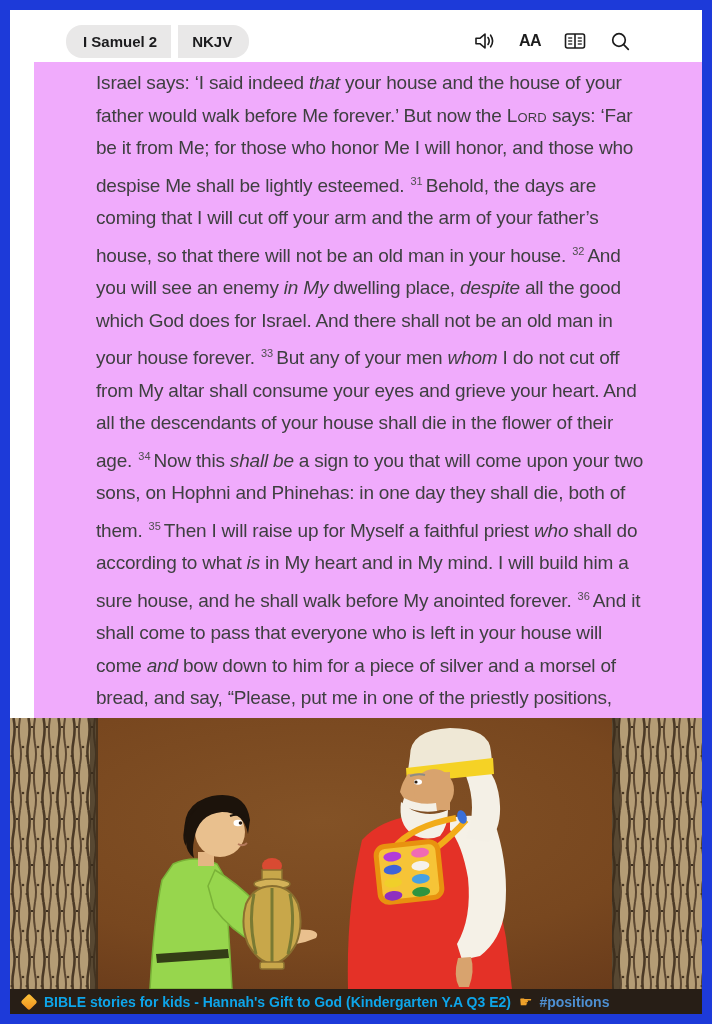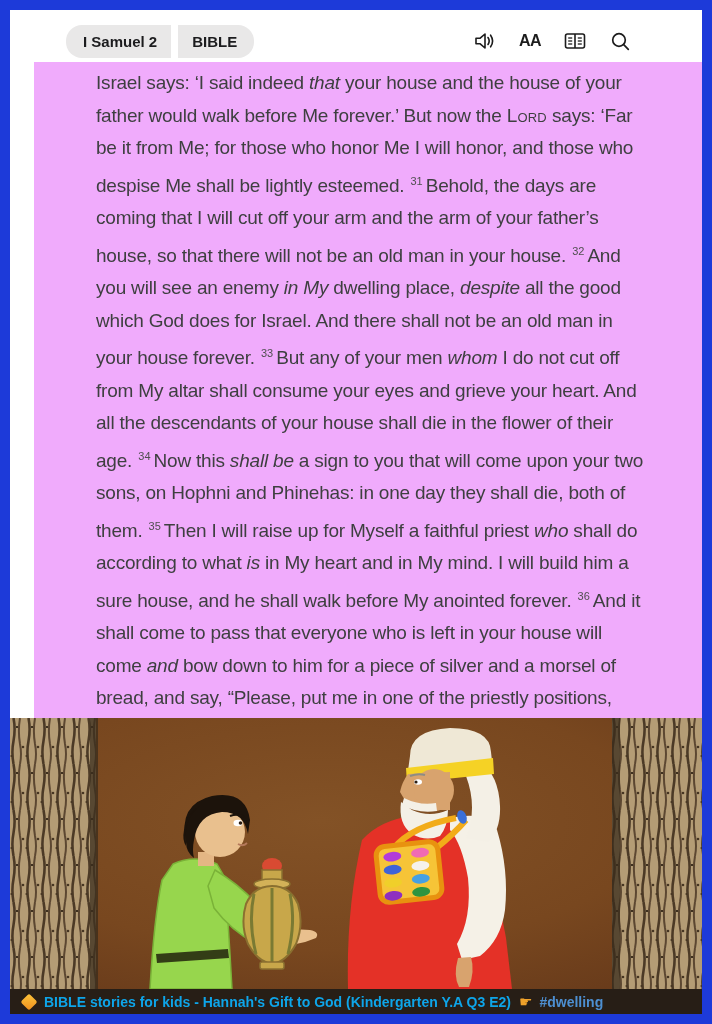--- a/index.html
+++ b/index.html
@@ -70,21 +70,21 @@
 </style>
 </head>
 <body>
 
 <div class="screen">
   <div class="app">
 
     <header class="toolbar">
       <div class="pill-group">
         <button class="pill-seg left">I Samuel 2</button>
-        <button class="pill-seg right">BIBLE</button>
+        <button class="pill-seg right">NKJV</button>
       </div>
       <div class="toolbar-spacer"></div>
       <div class="tb-icons">
         <button class="tb-btn" title="Listen">
           <svg width="22" height="20" viewBox="0 0 22 20">
             <path d="M2 7.2 H6.2 L11 3 V17 L6.2 12.8 H2 Z" fill="none" stroke="#1c1c1c" stroke-width="1.6" stroke-linejoin="round"></path>
             <path d="M14 6.5 Q16.4 10 14 13.5" fill="none" stroke="#1c1c1c" stroke-width="1.6" stroke-linecap="round"></path>
             <path d="M16.6 4.2 Q20.6 10 16.6 15.8" fill="none" stroke="#1c1c1c" stroke-width="1.6" stroke-linecap="round"></path>
           </svg>
         </button>
@@ -221,18 +221,18 @@
               <ellipse cx="409" cy="175" rx="9" ry="4.8" fill="#2f9440"></ellipse>
             </g>
           </g>
         </svg>
       </div>
 
       <div class="caption">
         <span class="diamond"></span>
         <span class="cap-title">BIBLE stories for kids - Hannah's Gift to God (Kindergarten Y.A Q3 E2)</span>
         <span class="hand">☛</span>
-        <a class="hashtag">#dwelling</a>
+        <a class="hashtag">#positions</a>
       </div>
     </section>
 
   </div>
 </div>
 
 </body></html>

